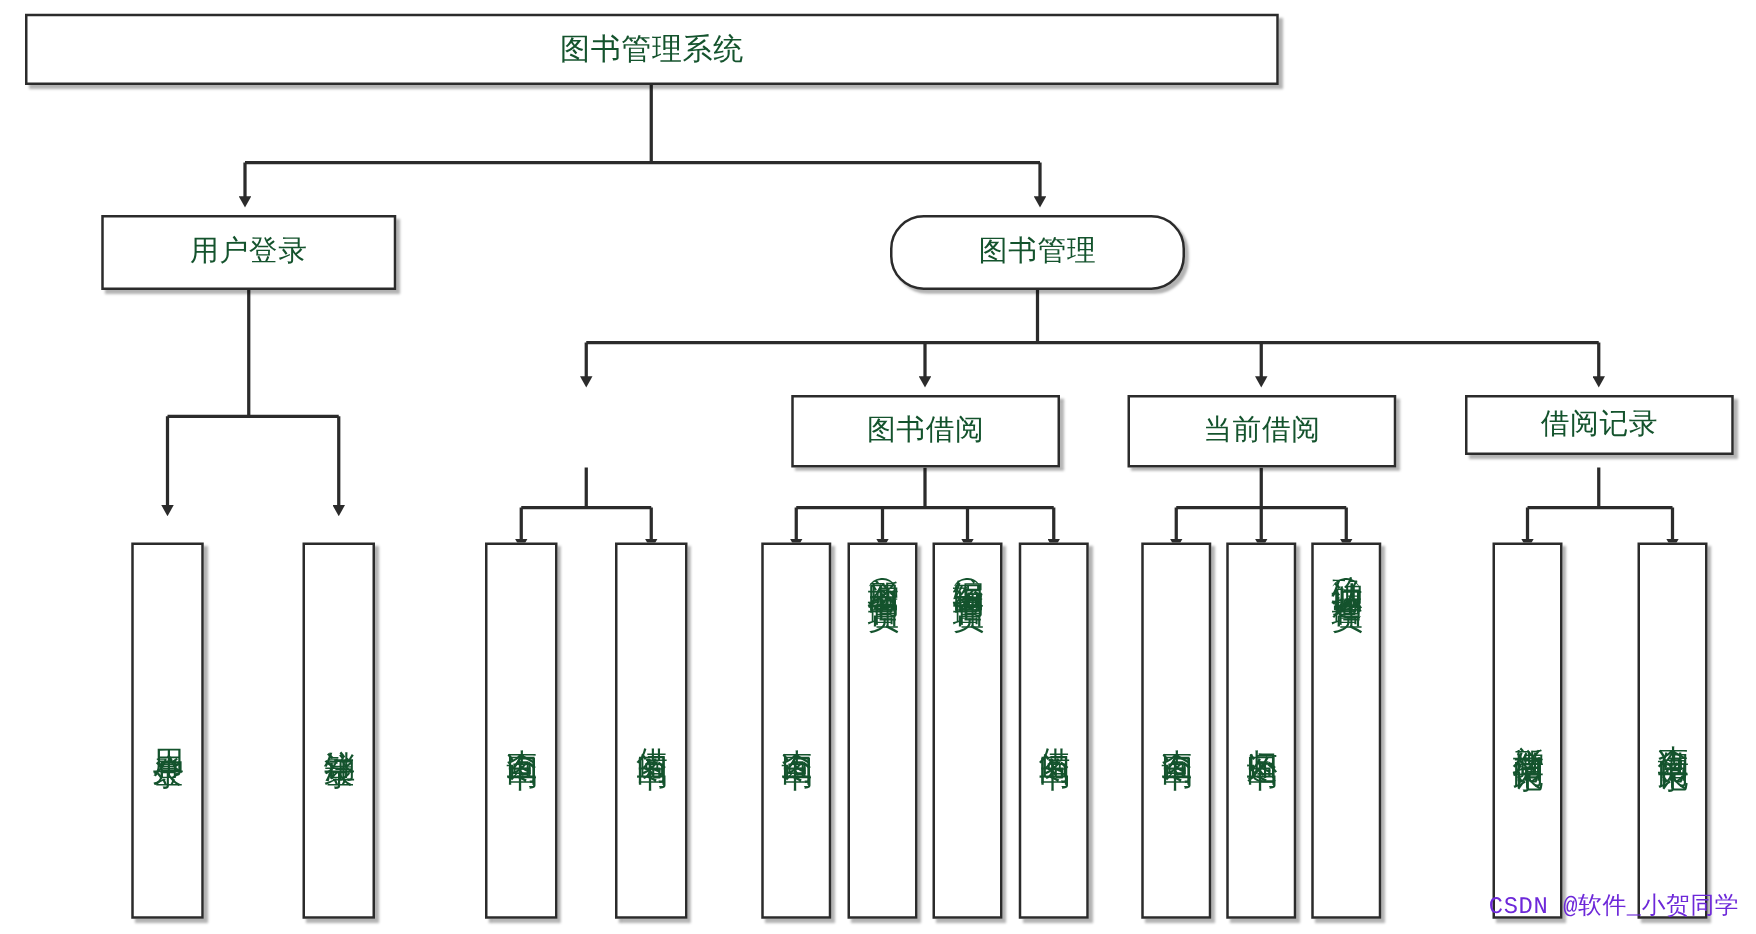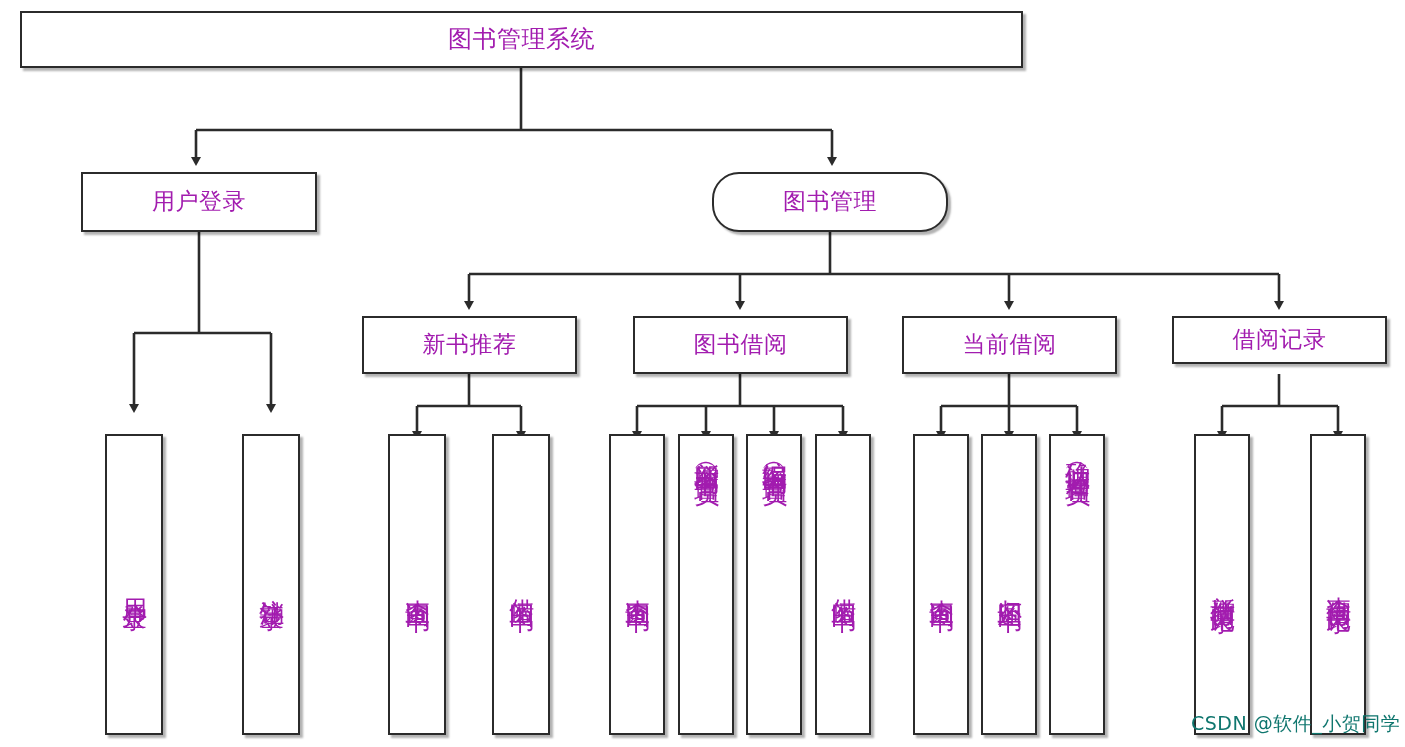--- a/index.html
+++ b/index.html
@@ -31,21 +31,21 @@
     box-sizing: border-box;
     background: #ffffff;
     border: 2px solid #2b2b2b;
     box-shadow: 3px 3px 2px rgba(0,0,0,0.30);
     display: flex;
     align-items: center;
     justify-content: center;
     z-index: 2;
   }
   .node-label {
-    color: #a21caf;
+    color: #14532d;
     letter-spacing: 0.5px;
     text-align: center;
     white-space: nowrap;
   }
   
   .node.horiz .node-label {
     font-size: 23px;
     line-height: 1.1;
   }
   .node.root .node-label {
@@ -64,25 +64,26 @@
     line-height: 1.05;
     letter-spacing: 3px;
   }
   
   .node.vert.centered {
     align-items: center;
     padding-top: 0;
   }
   .watermark {
     position: absolute;
-    color: #0f766e;
+    color: #6d28d9;
     font-size: 19px;
     white-space: nowrap;
     z-index: 5;
     letter-spacing: 0.5px;
+    font-family: Liberation Mono, monospace;
   }
 </style>
 </head>
 <body>
 
 <div id="diagram-root">
 
   <svg id="edge-layer" width="1405" height="747" viewBox="0 0 1405 747">
     <defs>
       <marker id="arrow" markerWidth="9" markerHeight="10" refX="1" refY="5" orient="auto" markerUnits="userSpaceOnUse">
@@ -137,23 +138,20 @@
     <span class="node-label">图书管理系统</span>
   </div>
 
   <div class="node horiz" style="left:81px; top:172px; width:236px; height:60px;">
     <span class="node-label">用户登录</span>
   </div>
   <div class="node horiz" style="left:712px; top:172px; width:236px; height:60px;border-radius:27px;">
     <span class="node-label">图书管理</span>
   </div>
 
-  <div class="node horiz" style="left:362px; top:316px; width:215px; height:58px;">
-    <span class="node-label">新书推荐</span>
-  </div>
   <div class="node horiz" style="left:633px; top:316px; width:215px; height:58px;">
     <span class="node-label">图书借阅</span>
   </div>
   <div class="node horiz" style="left:902px; top:316px; width:215px; height:58px;">
     <span class="node-label">当前借阅</span>
   </div>
   <div class="node horiz" style="left:1172px; top:316px; width:215px; height:48px;">
     <span class="node-label">借阅记录</span>
   </div>
 

